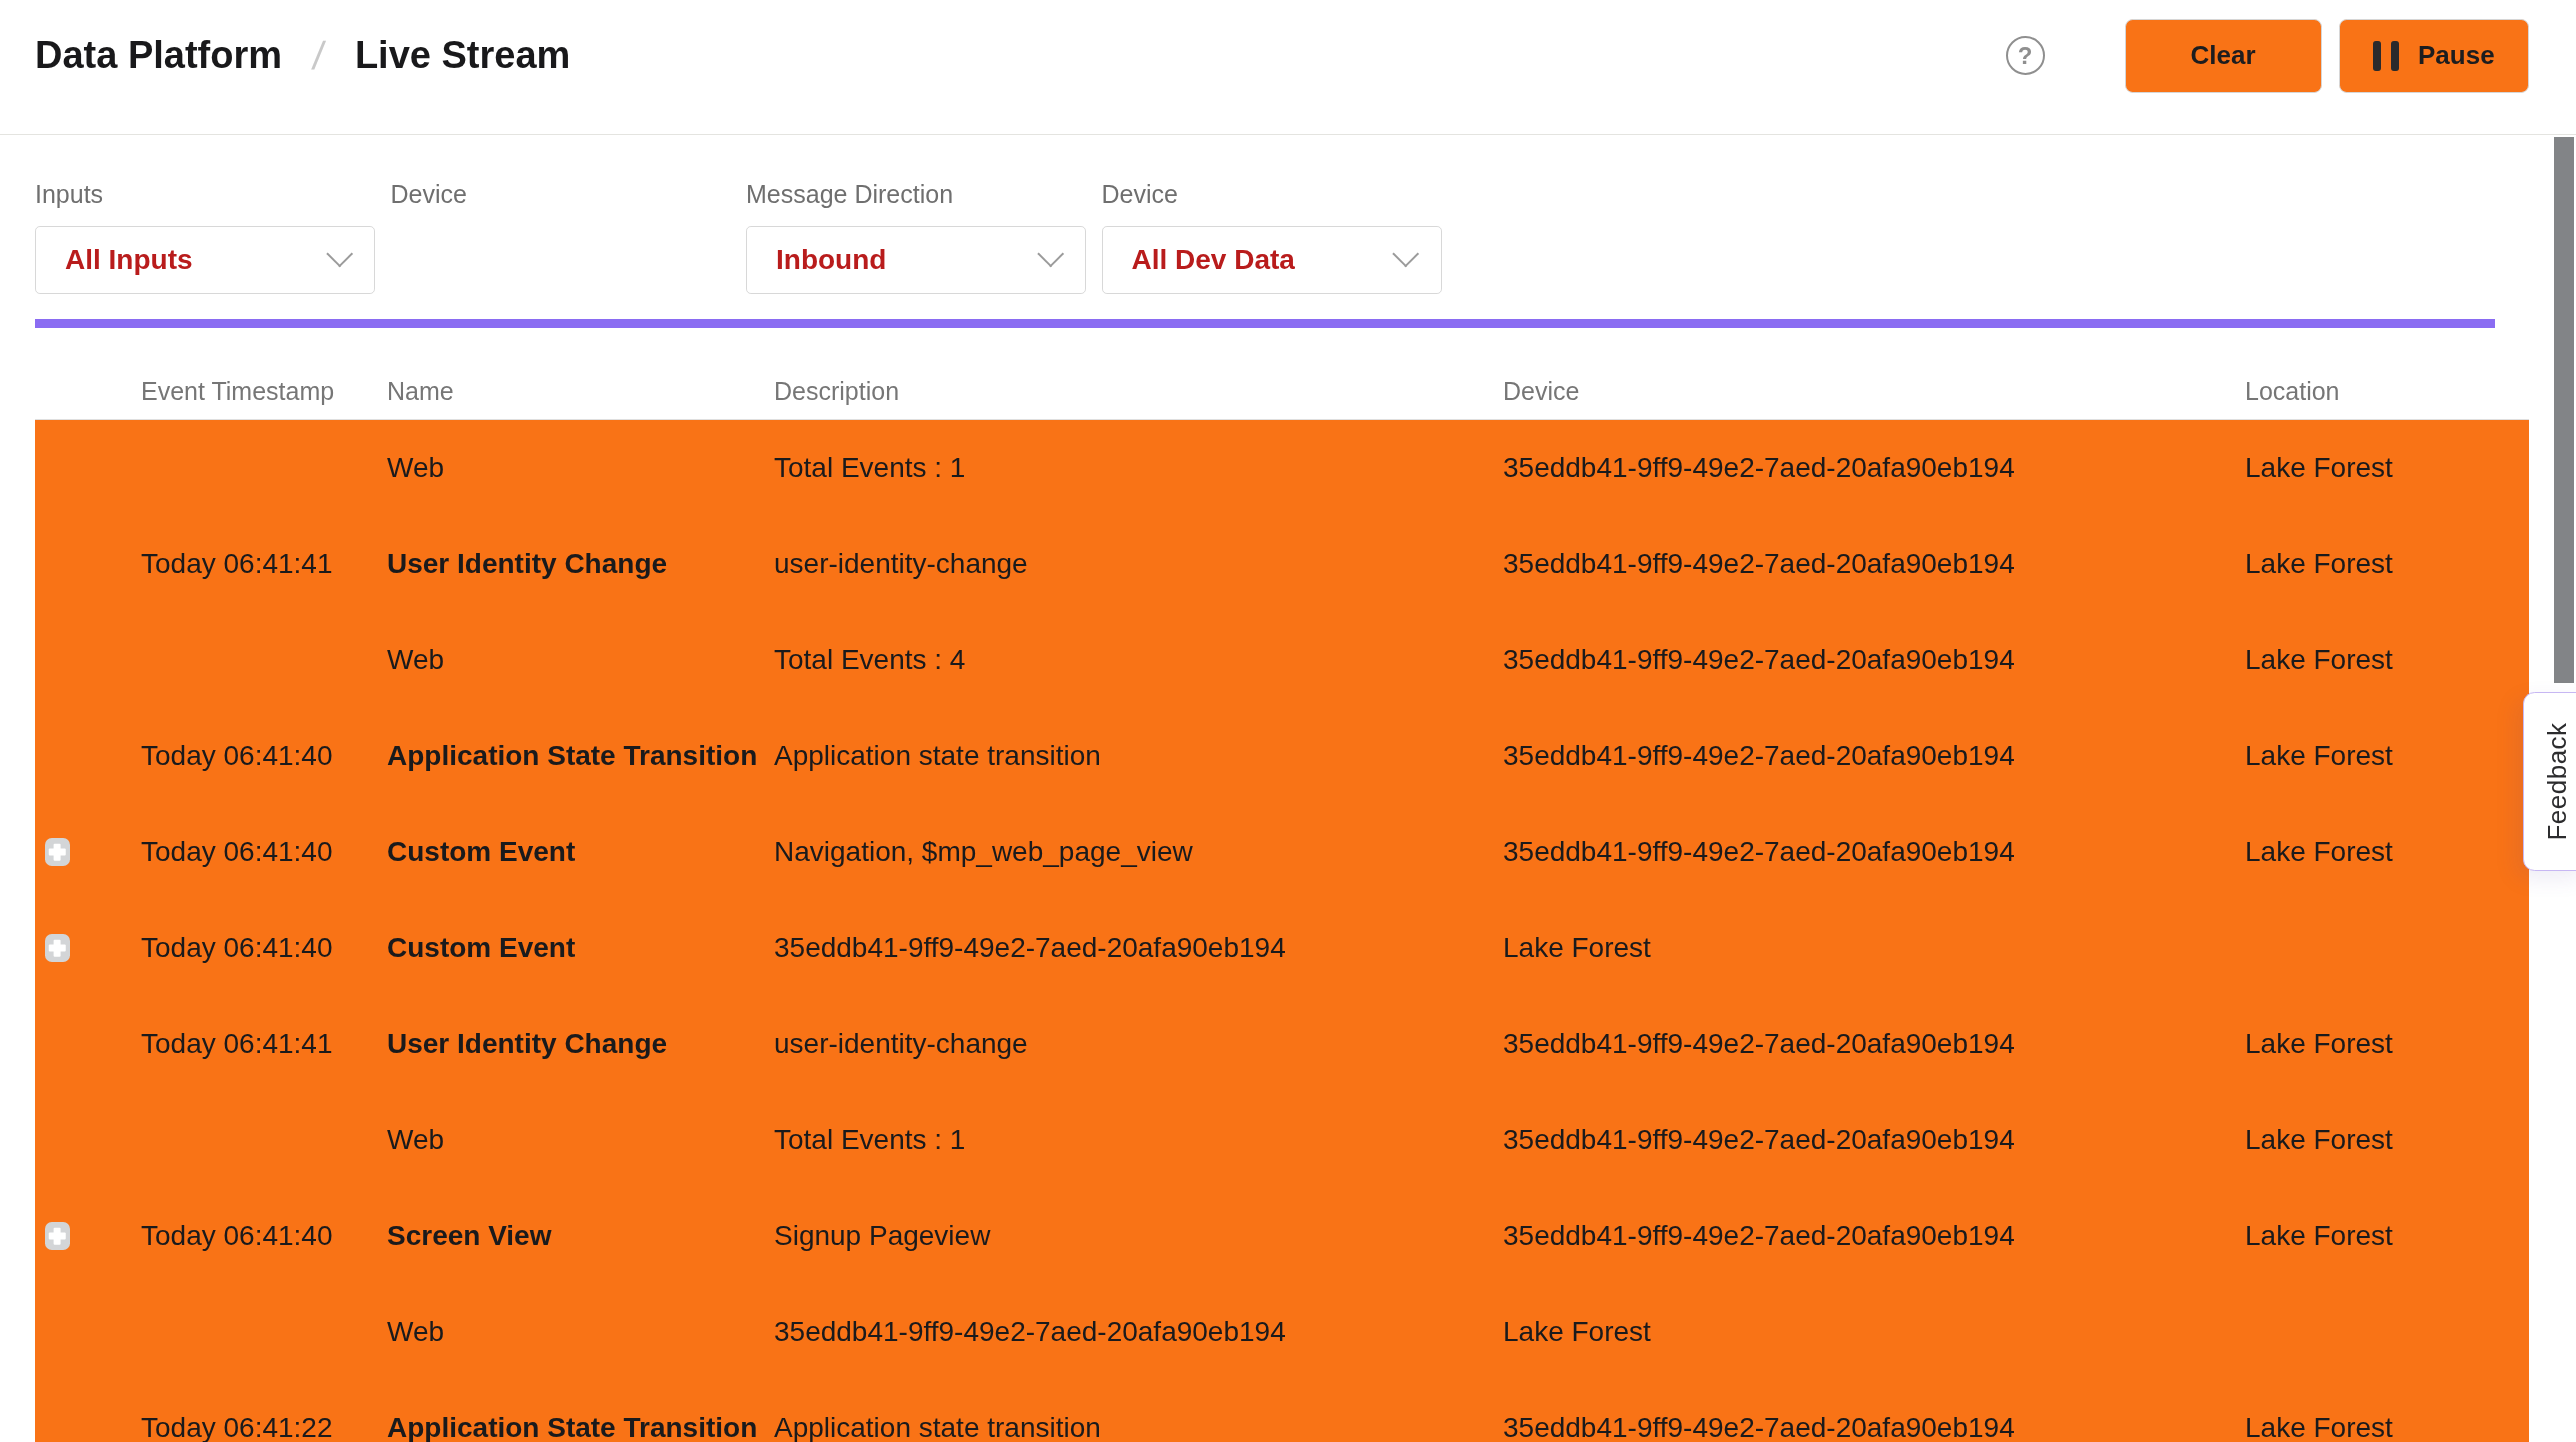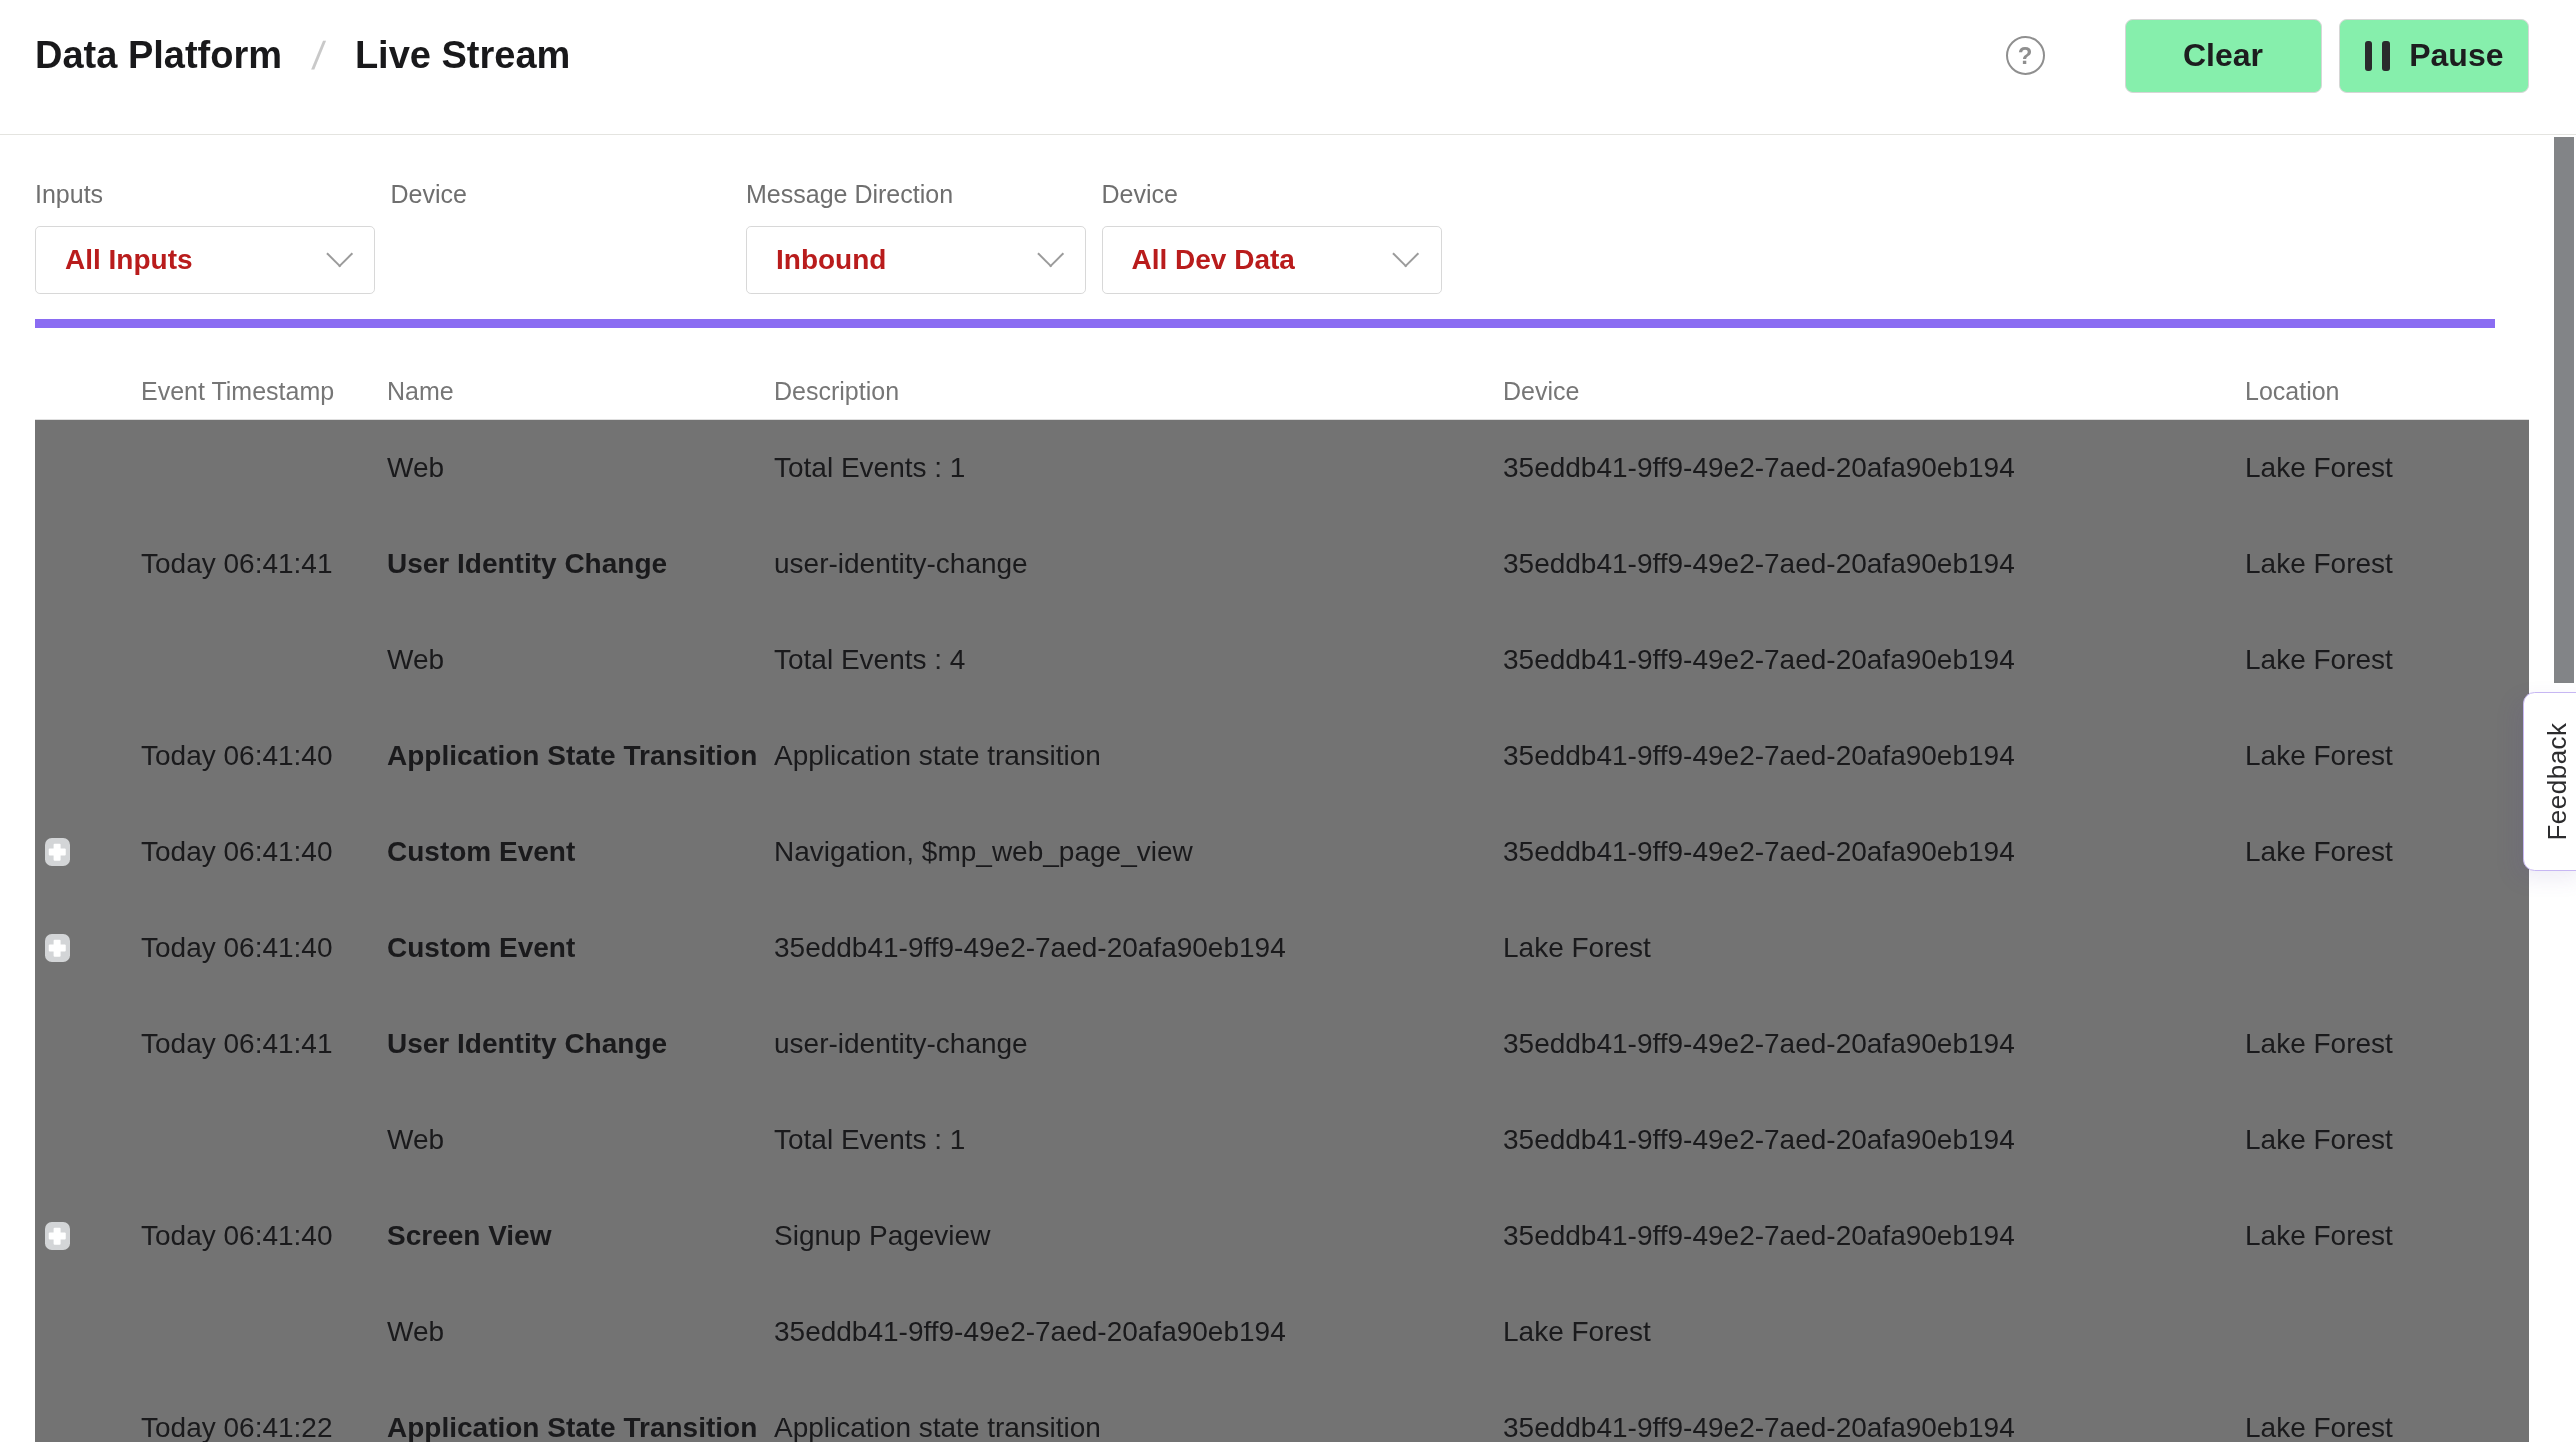--- a/index.html
+++ b/index.html
@@ -23,22 +23,22 @@
   .crumb-page { font-size:38px; font-weight:600; color:#19191b; }
 
   .header-actions { display:flex; align-items:center; }
   .help {
     width:39px; height:39px; border:2.9px solid #8f8f8f; border-radius:50%;
     color:#8f8f8f; font-size:24px; font-weight:700;
     display:flex; align-items:center; justify-content:center;
     margin-right:80px;
   }
   .btn {
-    background:#86efac; border:1.9px solid #d6d6d6; border-radius:7.8px;
-    height:74px; font-family:inherit; font-size:32px; font-weight:700; color:#1d1d1f;
+    background:#f97316; border:1.9px solid #d6d6d6; border-radius:7.8px;
+    height:74px; font-family:inherit; font-size:26px; font-weight:700; color:#1d1d1f;
     display:flex; align-items:center; justify-content:center;
   }
   .btn-clear { width:197px; margin-right:17.5px; }
   .btn-pause { width:190px; }
   .pause-icon { display:inline-flex; margin-right:19.4px; }
   .pause-icon span {
     display:inline-block; width:7.8px; height:30px; background:#2a2a2c; border-radius:2.9px;
   }
   .pause-icon span + span { margin-left:9.7px; }
 
@@ -71,21 +71,21 @@
   .thead, .row {
     display:grid;
     grid-template-columns:106px 246px 387px 729px 742px 285px;
     align-items:center;
   }
   .thead {
     height:92px; padding-top:35px;
     border-bottom:1px solid #dfdfdf;
   }
   .th { font-size:25px; color:#767676; }
-  .row { height:96px; background:#737373; }
+  .row { height:96px; background:#f97316; }
   .cell { font-size:28px; color:#1a1a1c; white-space:nowrap; overflow:hidden; }
   .row-event .cell-name { font-weight:700; }
   .cell-expand { height:100%; display:flex; align-items:center; }
   .expand-btn {
     width:25px; height:28px; margin-left:9.7px;
     background:#d3d5d7; border-radius:6.8px;
     position:relative; display:inline-block;
   }
   .plus-icon::before, .plus-icon::after {
     content:""; position:absolute; background:#ffffff; border-radius:1px;

